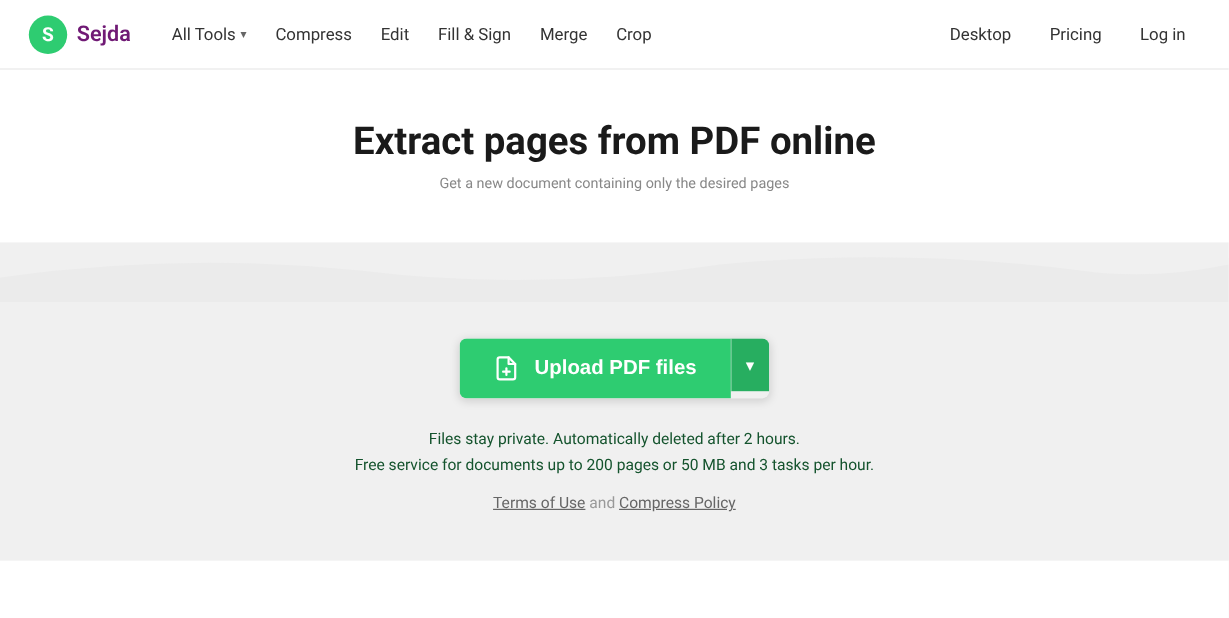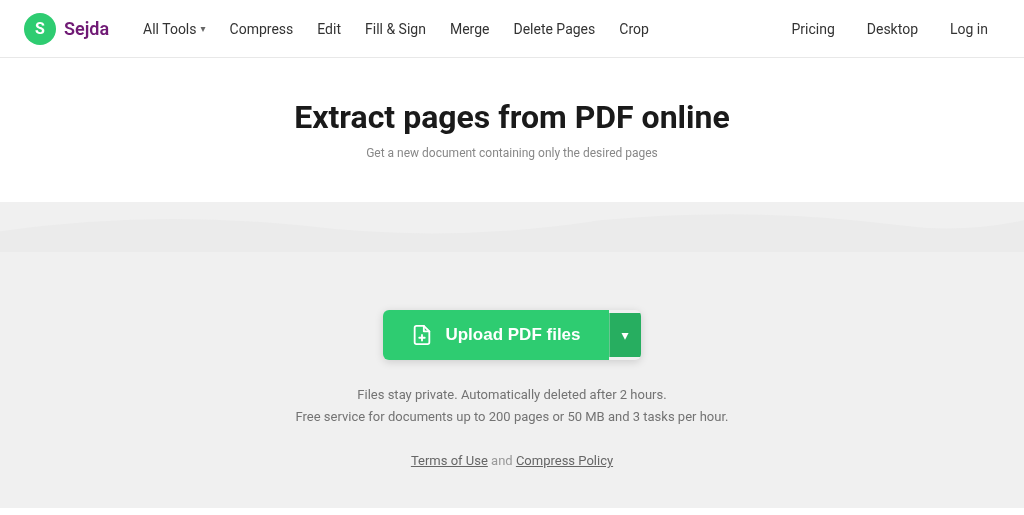--- a/index.html
+++ b/index.html
@@ -129,26 +129,25 @@
     .upload-area {
       background: #f0f0f0;
       display: flex;
       flex-direction: column;
       align-items: center;
       padding: 30px 20px 40px;
     }
 
     .upload-btn-wrapper {
       display: flex;
-      align-items: center;
+      align-items: flex-start;
       border-radius: 6px;
       overflow: hidden;
       box-shadow: 0 2px 8px rgba(0,0,0,0.15);
       margin-bottom: 24px;
-      margin-top: 28px;
     }
 
     .upload-btn-main {
       background: #2ecc71;
       color: #fff;
       font-size: 17px;
       font-weight: 600;
       border: none;
       padding: 14px 28px;
       cursor: pointer;
@@ -164,24 +163,24 @@
       padding: 14px 12px;
       cursor: pointer;
       font-size: 14px;
       display: flex;
       align-items: center;
       border-left: 1px solid rgba(255,255,255,0.3);
     }
 
     .privacy-text {
       font-size: 13px;
-      color: #737373;
+      color: #14532d;
       text-align: center;
       line-height: 1.7;
-      margin-bottom: 25px;
+      margin-bottom: 12px;
     }
 
     .terms-text {
       font-size: 13px;
       color: #999;
       text-align: center;
     }
 
     .terms-text a {
       color: #666;
@@ -214,33 +213,30 @@
     <a class="nav-item" href="#">
       <span>Edit</span>
     </a>
     <a class="nav-item" href="#">
       <span>Fill &amp; Sign</span>
     </a>
     <a class="nav-item" href="#">
       <span>Merge</span>
     </a>
     <a class="nav-item" href="#">
-      <span>Delete Pages</span>
-    </a>
-    <a class="nav-item" href="#">
       <span>Crop</span>
     </a>
   </div>
 
   <div class="nav-right">
     <a class="nav-right-item" href="#">
+      <span>Desktop</span>
+    </a>
+    <a class="nav-right-item" href="#">
       <span>Pricing</span>
-    </a>
-    <a class="nav-right-item" href="#">
-      <span>Desktop</span>
     </a>
     <a class="nav-right-item" href="#">
       <span>Log in</span>
     </a>
   </div>
 </nav>
 
 <div class="hero">
   <h1 class="hero-title">Extract pages from PDF online</h1>
   <p class="hero-subtitle">Get a new document containing only the desired pages</p>

